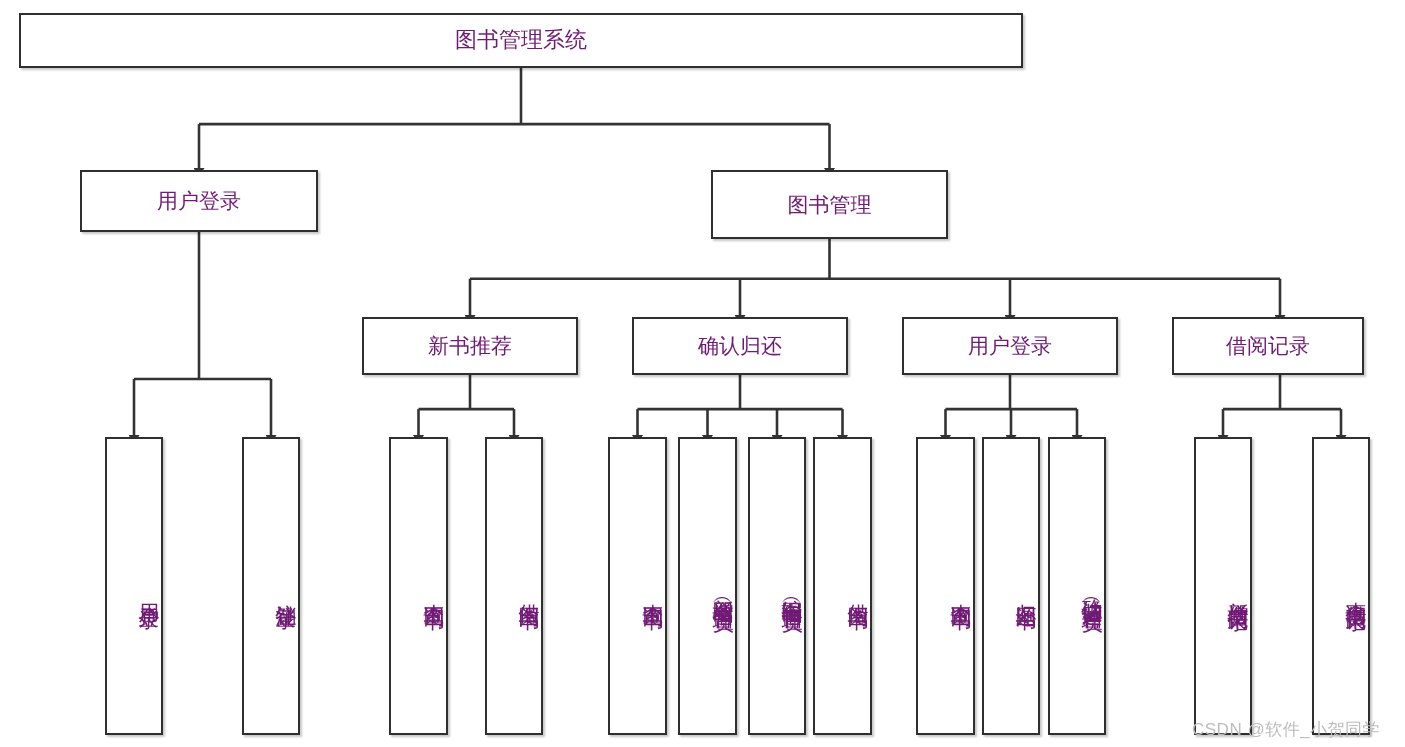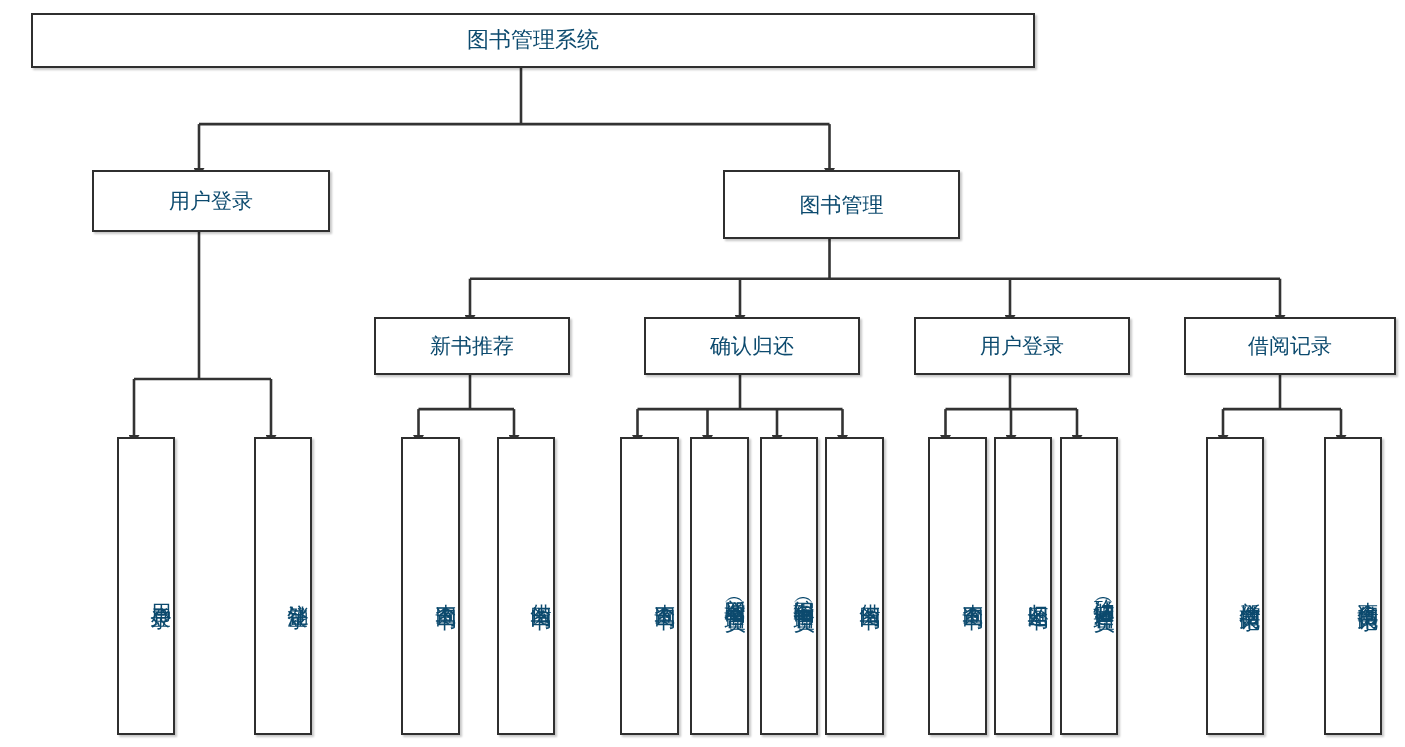--- a/index.html
+++ b/index.html
@@ -28,24 +28,23 @@
   }
   .node {
     position: absolute;
     box-sizing: border-box;
     background: #ffffff;
     border: 2px solid #2f2f2f;
     box-shadow: 2px 2px 2px rgba(0,0,0,0.22);
     display: flex;
     align-items: center;
     justify-content: center;
-    color: #0c4a6e;
+    color: #701a75;
     text-align: center;
     line-height: 1.12;
-    margin-left: 12px;
   }
   .node.h {
     
     font-size: 21px;
   }
   .node.v {
     
     writing-mode: vertical-rl;
     text-orientation: upright;
     letter-spacing: 2px;
@@ -118,30 +117,30 @@
     <span>图书管理系统</span>
   </div>
 
   <div class="node h" style="left: 80px; top: 170px; width: 238px; height: 62px;">
     <span>用户登录</span>
   </div>
   <div class="node h" style="left: 711px; top: 170px; width: 237px; height: 69px;">
     <span>图书管理</span>
   </div>
 
-  <div class="node h" style="left: 362px; top: 317px; width: 196px; height: 58px;">
+  <div class="node h" style="left: 362px; top: 317px; width: 216px; height: 58px;">
     <span>新书推荐</span>
   </div>
   <div class="node h" style="left: 632px; top: 317px; width: 216px; height: 58px;">
     <span>确认归还</span>
   </div>
   <div class="node h" style="left: 902px; top: 317px; width: 216px; height: 58px;">
     <span>用户登录</span>
   </div>
-  <div class="node h" style="left: 1172px; top: 317px; width: 212px; height: 58px;">
+  <div class="node h" style="left: 1172px; top: 317px; width: 192px; height: 58px;">
     <span>借阅记录</span>
   </div>
 
   <div class="node v" style="left: 105px; top: 437px; width: 58px; height: 298px;">
     <span>用户登录</span>
   </div>
   <div class="node v" style="left: 242px; top: 437px; width: 58px; height: 298px;">
     <span>注销登录</span>
   </div>
 
@@ -175,14 +174,15 @@
     <span>确认归还（管理员）</span>
   </div>
 
   <div class="node v" style="left: 1194px; top: 437px; width: 58px; height: 298px;">
     <span>新增借阅记录</span>
   </div>
   <div class="node v" style="left: 1312px; top: 437px; width: 58px; height: 298px;">
     <span>查询借阅记录</span>
   </div>
 
+  <div class="watermark" style="left: 1192px; top: 718px; color: rgb(189, 189, 189);">CSDN @软件_小贺同学</div>
 
 </div>
 
 </body></html>

